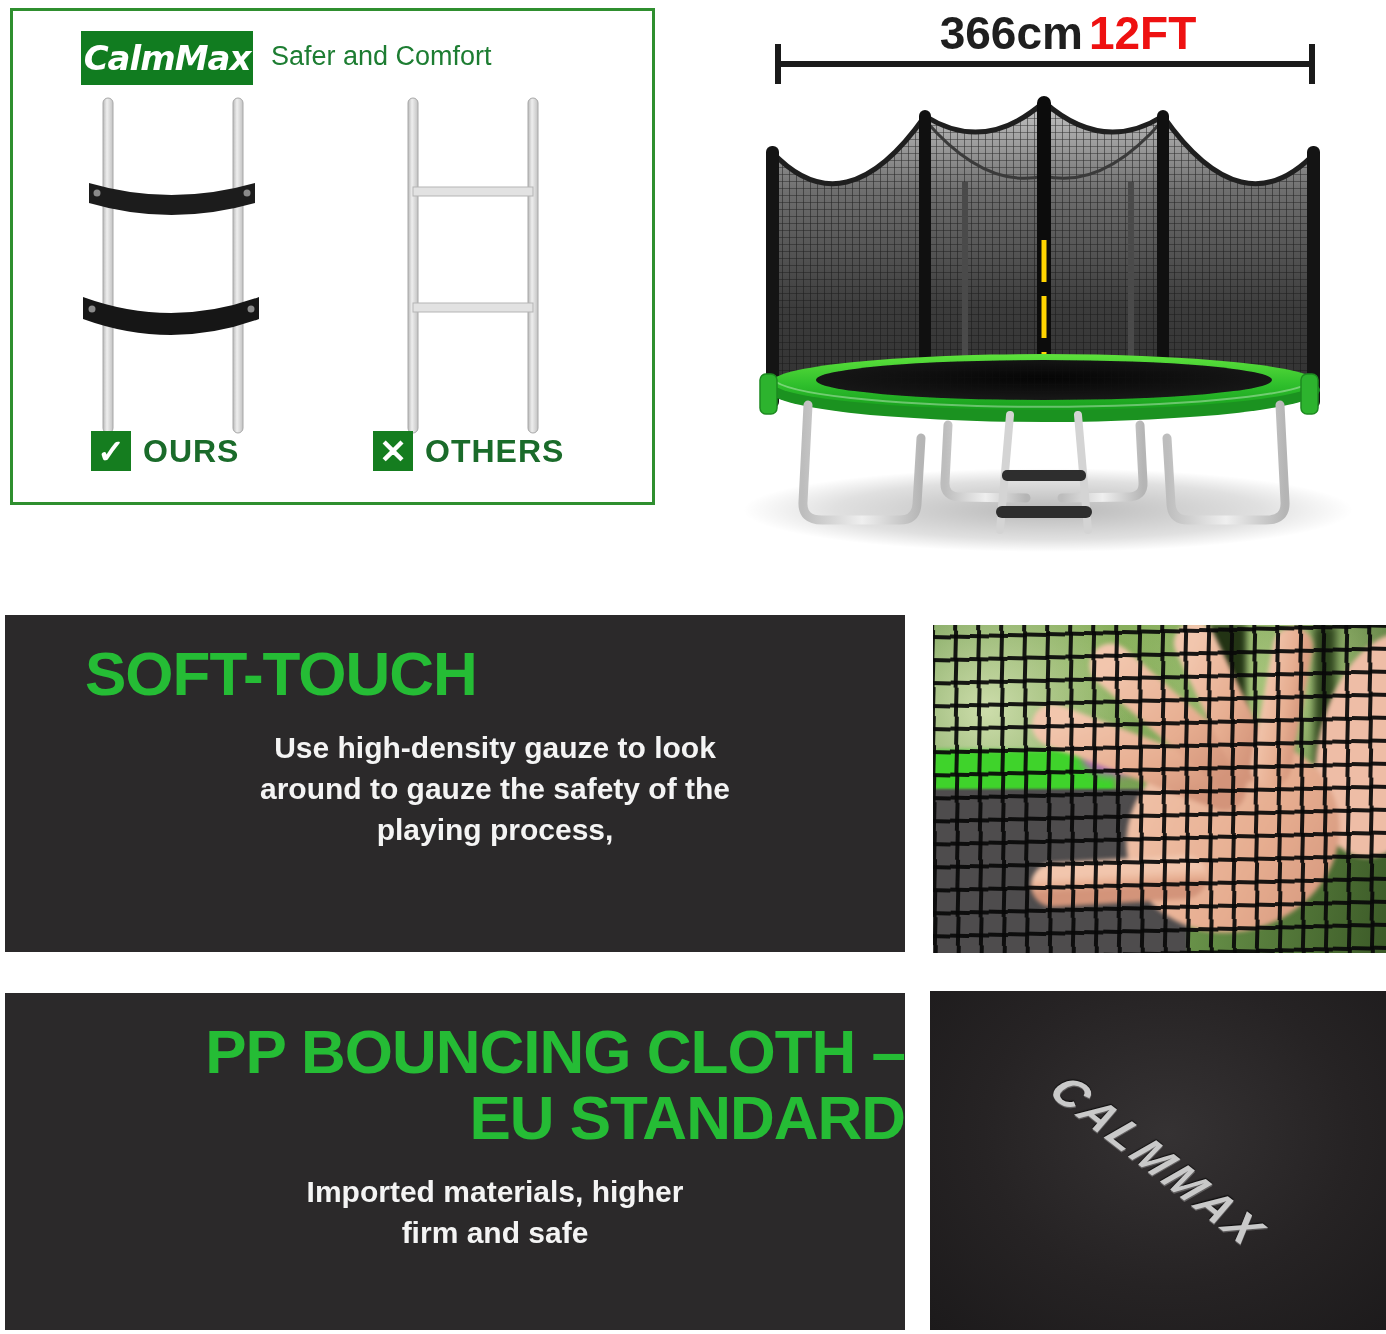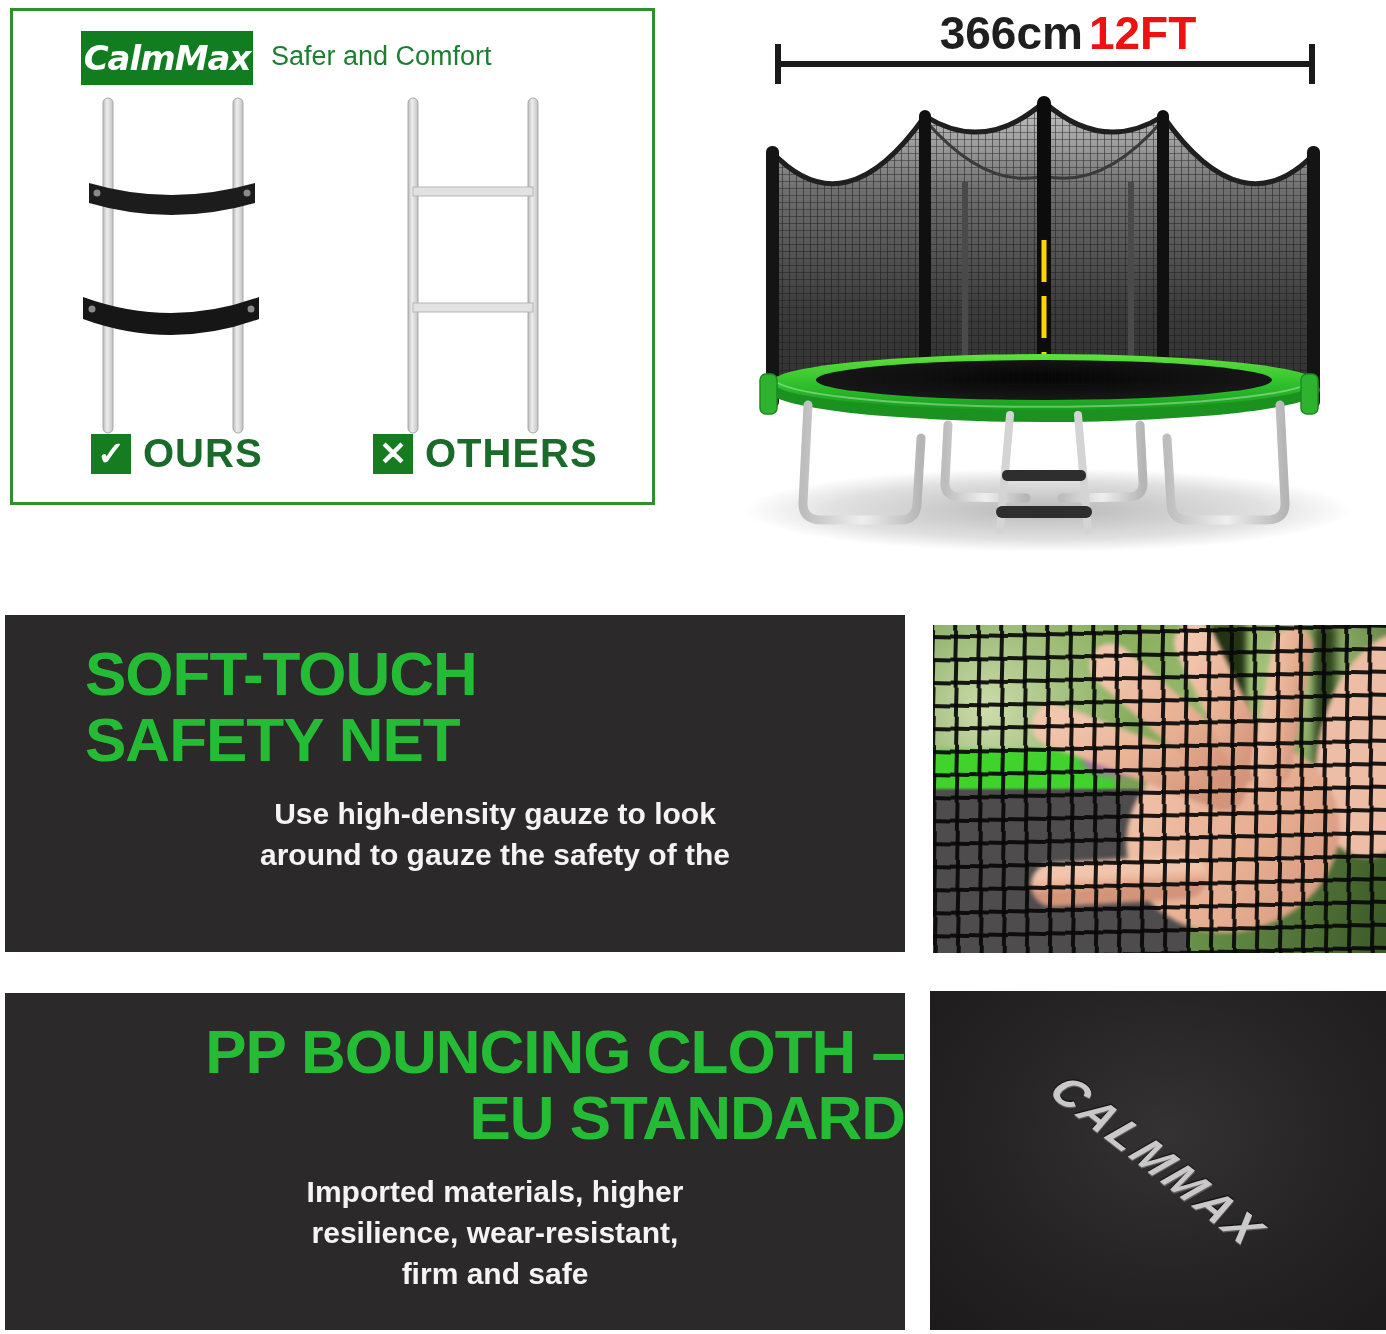--- a/index.html
+++ b/index.html
@@ -14,21 +14,21 @@
   .logo-badge span{color:#ffffff;font-size:34px;font-weight:bold;font-style:italic;
                    font-family:"DejaVu Sans",sans-serif;letter-spacing:-1px;}
   .tagline{position:absolute;left:258px;top:30px;color:#1d7d32;font-size:27px;font-weight:normal;}
   .ladder-svg{position:absolute;left:0;top:0;}
   .vs-circle{position:absolute;left:258px;top:185px;width:96px;height:104px;border-radius:50%;
              background:#157d1f;display:flex;align-items:center;justify-content:center;}
   .vs-circle span{color:#ffffff;font-size:44px;font-weight:bold;letter-spacing:1px;}
   .verdict{position:absolute;display:flex;align-items:center;gap:12px;}
   .verdict .mark{width:40px;height:40px;background:#157d1f;color:#ffffff;display:flex;
                  align-items:center;justify-content:center;font-size:33px;font-weight:bold;}
-  .verdict .verdict-text{color:#1a6b2a;font-size:40px;font-weight:bold;letter-spacing:1px;}
+  .verdict .verdict-text{color:#1a6b2a;font-size:32px;font-weight:bold;letter-spacing:1px;}
   .verdict.ours{left:78px;top:420px;}
   .verdict.others{left:360px;top:420px;}
 
   
   .dim-label{position:absolute;left:745px;top:6px;width:646px;text-align:center;
              font-size:46px;font-weight:bold;color:#1f1f1f;letter-spacing:0px;}
   .dim-label .dim-ft{color:#ee1111;margin-left:6px;}
   .dim-line{position:absolute;left:740px;top:40px;}
 
   
@@ -219,25 +219,25 @@
       <path d="M270,325 L260,440" stroke="#d4d4d4" stroke-width="8" stroke-linecap="round"></path>
       <path d="M338,325 L348,440" stroke="#d4d4d4" stroke-width="8" stroke-linecap="round"></path>
       <rect x="262" y="380" width="84" height="11" rx="5" fill="#2e2e2e"></rect>
       <rect x="256" y="416" width="96" height="12" rx="6" fill="#2e2e2e"></rect>
     </g>
   </svg>
 
   <div class="info-block block1">
     <div class="info-heading">
       <div class="h-line">SOFT-TOUCH</div>
-      <div class="h-line">SAFETY NET</div>
     </div>
     <div class="info-body">
       <div>Use high-density gauze to look</div>
       <div>around to gauze the safety of the</div>
+      <div>playing process,</div>
     </div>
   </div>
 
   <div class="photo hand-photo">
     <div class="tree-bar"></div>
     <div class="tree-bar2"></div>
     <div class="pad-stripe"></div>
     <div class="spring-blob"></div>
     <div class="spring-blob2"></div>
     <div class="mat-gray"></div>
@@ -265,21 +265,20 @@
     <div class="mesh-overlay"></div>
   </div>
 
   <div class="info-block block2">
     <div class="info-heading">
       <div class="h-line">PP BOUNCING CLOTH –</div>
       <div class="h-line">EU STANDARD</div>
     </div>
     <div class="info-body">
       <div>Imported materials, higher</div>
-      <div>resilience, wear-resistant,</div>
       <div>firm and safe</div>
     </div>
   </div>
 
   <div class="photo cloth-photo">
     <div class="cloth-logo">CALMMAX</div>
   </div>
 
 </div>
 

